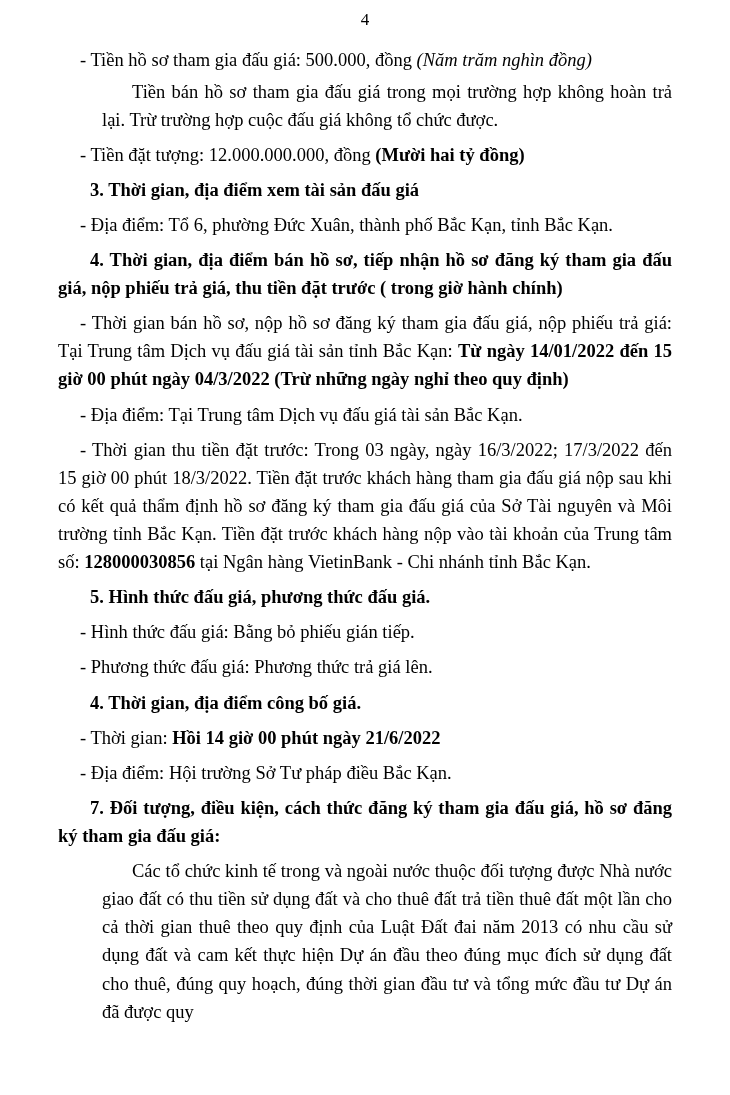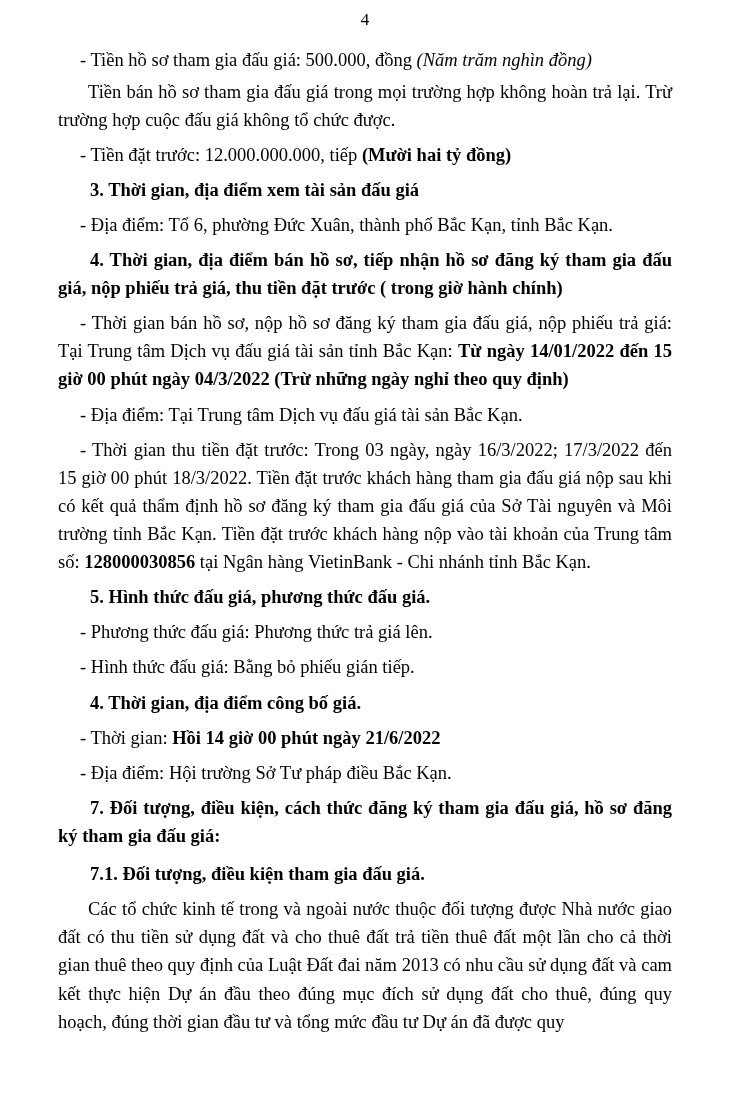--- a/index.html
+++ b/index.html
@@ -29,20 +29,21 @@
   .doc-body {
     font-size: 18.5px;
     line-height: 1.52;
     text-align: justify;
   }
   p {
     margin: 0 0 3px 0;
   }
   .indent {
     text-indent: 30px;
+    margin-left: 44px;
   }
   .indent-sm {
     text-indent: 22px;
   }
   .indent-head {
     text-indent: 32px;
   }
   .b {
     font-weight: bold;
   }
@@ -68,47 +69,46 @@
 <div class="page">
 
   <div class="page-number">4</div>
 
   <div class="doc-body">
 
     <p class="indent-sm"><span>- Tiền hồ sơ tham gia đấu giá: 500.000, đồng </span><span class="i">(Năm trăm nghìn đồng)</span></p>
 
     <p class="indent">Tiền bán hồ sơ tham gia đấu giá trong mọi trường hợp không hoàn trả lại. Trừ trường hợp cuộc đấu giá không tổ chức được.</p>
 
-    <p class="indent-sm gap-top"><span>- Tiền đặt trước: 12.000.000.000, tiếp </span><span class="bi">(Mười hai tỷ đồng)</span></p>
+    <p class="indent-sm gap-top"><span>- Tiền đặt tượng: 12.000.000.000, đồng </span><span class="bi">(Mười hai tỷ đồng)</span></p>
 
     <p class="indent-head heading gap-top">3. Thời gian, địa điểm xem tài sản đấu giá</p>
 
 
     <p class="indent-sm gap-top">- Địa điểm: Tổ 6, phường Đức Xuân, thành phố Bắc Kạn, tỉnh Bắc Kạn.</p>
 
     <p class="indent-head heading gap-top"><span>4. Thời gian, địa điểm bán hồ sơ, tiếp nhận hồ sơ đăng ký tham gia đấu giá, nộp phiếu trả giá, thu tiền đặt trước </span><span class="bi">( trong giờ hành chính)</span></p>
 
     <p class="indent-sm gap-top"><span>- Thời gian bán hồ sơ, nộp hồ sơ đăng ký tham gia đấu giá, nộp phiếu trả giá: Tại Trung tâm Dịch vụ đấu giá tài sản tỉnh Bắc Kạn: </span><span class="b">Từ ngày 14/01/2022 đến 15 giờ 00 phút ngày 04/3/2022 </span><span class="bi">(Trừ những ngày nghỉ theo quy định)</span></p>
 
     <p class="indent-sm gap-top">- Địa điểm: Tại Trung tâm Dịch vụ đấu giá tài sản Bắc Kạn.</p>
 
     <p class="indent-sm gap-top"><span>- Thời gian thu tiền đặt trước: Trong 03 ngày, ngày 16/3/2022; 17/3/2022 đến 15 giờ 00 phút 18/3/2022.  Tiền đặt trước khách hàng tham gia đấu giá nộp sau khi có kết quả thẩm định hồ sơ đăng ký tham gia đấu giá của Sở Tài nguyên và Môi trường tỉnh Bắc Kạn. Tiền đặt trước khách hàng nộp vào tài khoản của Trung tâm số: </span><span class="b">128000030856</span><span> tại Ngân hàng VietinBank - Chi nhánh tỉnh Bắc Kạn.</span></p>
 
     <p class="indent-head heading gap-top">5. Hình thức đấu giá, phương thức đấu giá.</p>
 
+    <p class="indent-sm gap-top">- Hình thức đấu giá: Bằng bỏ phiếu gián tiếp.</p>
+
     <p class="indent-sm gap-top">- Phương thức đấu giá: Phương thức trả giá lên.</p>
-
-    <p class="indent-sm gap-top">- Hình thức đấu giá: Bằng bỏ phiếu gián tiếp.</p>
 
     <p class="indent-head heading gap-top">4. Thời gian, địa điểm công bố giá.</p>
 
     <p class="indent-sm gap-top"><span>- Thời gian: </span><span class="b">Hồi 14 giờ 00 phút ngày 21/6/2022</span></p>
 
     <p class="indent-sm gap-top">- Địa điểm: Hội trường Sở Tư pháp điều Bắc Kạn.</p>
 
     <p class="indent-head heading gap-top">7. Đối tượng, điều kiện, cách thức đăng ký tham gia đấu giá, hồ sơ đăng ký tham gia đấu giá:</p>
 
-    <p class="indent-head heading gap-top-lg">7.1. Đối tượng, điều kiện tham gia đấu giá.</p>
 
     <p class="indent gap-top">Các tổ chức kinh tế trong và ngoài nước thuộc đối tượng được Nhà nước giao đất có thu tiền sử dụng đất và cho thuê đất trả tiền thuê đất một lần cho cả thời gian thuê theo quy định của Luật Đất đai năm 2013 có nhu cầu sử dụng đất và cam kết thực hiện Dự án đầu theo đúng mục đích sử dụng đất cho thuê, đúng quy hoạch, đúng thời gian đầu tư và tổng mức đầu tư Dự án đã được quy</p>
 
   </div>
 </div>
 
 </body></html>

